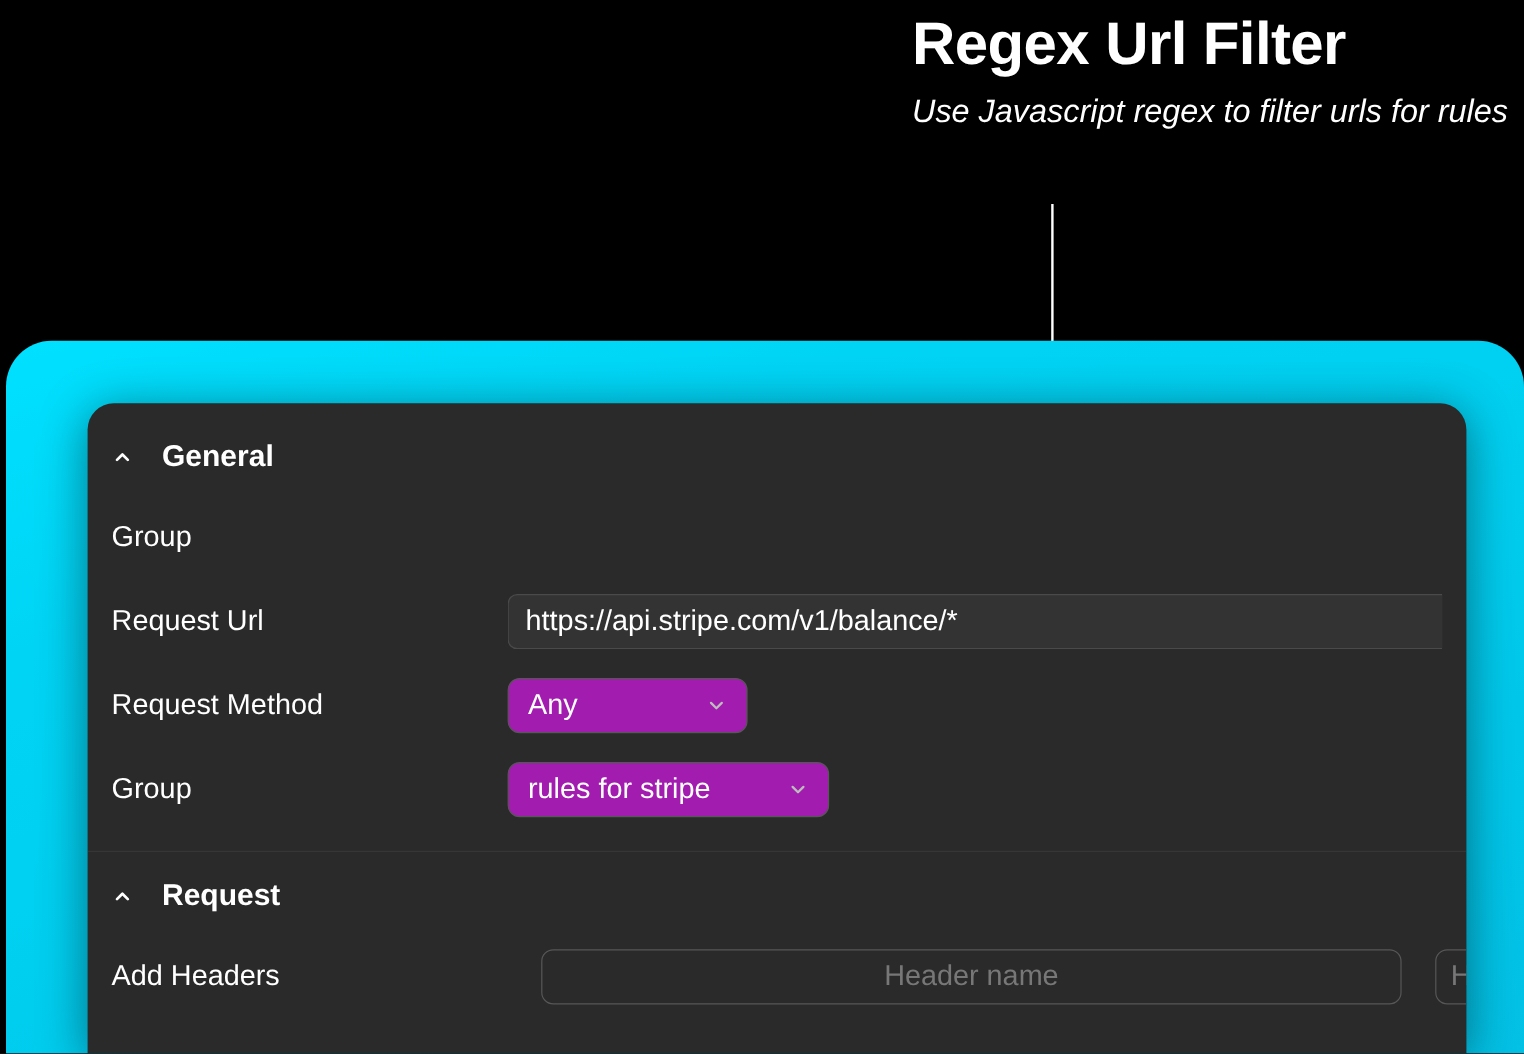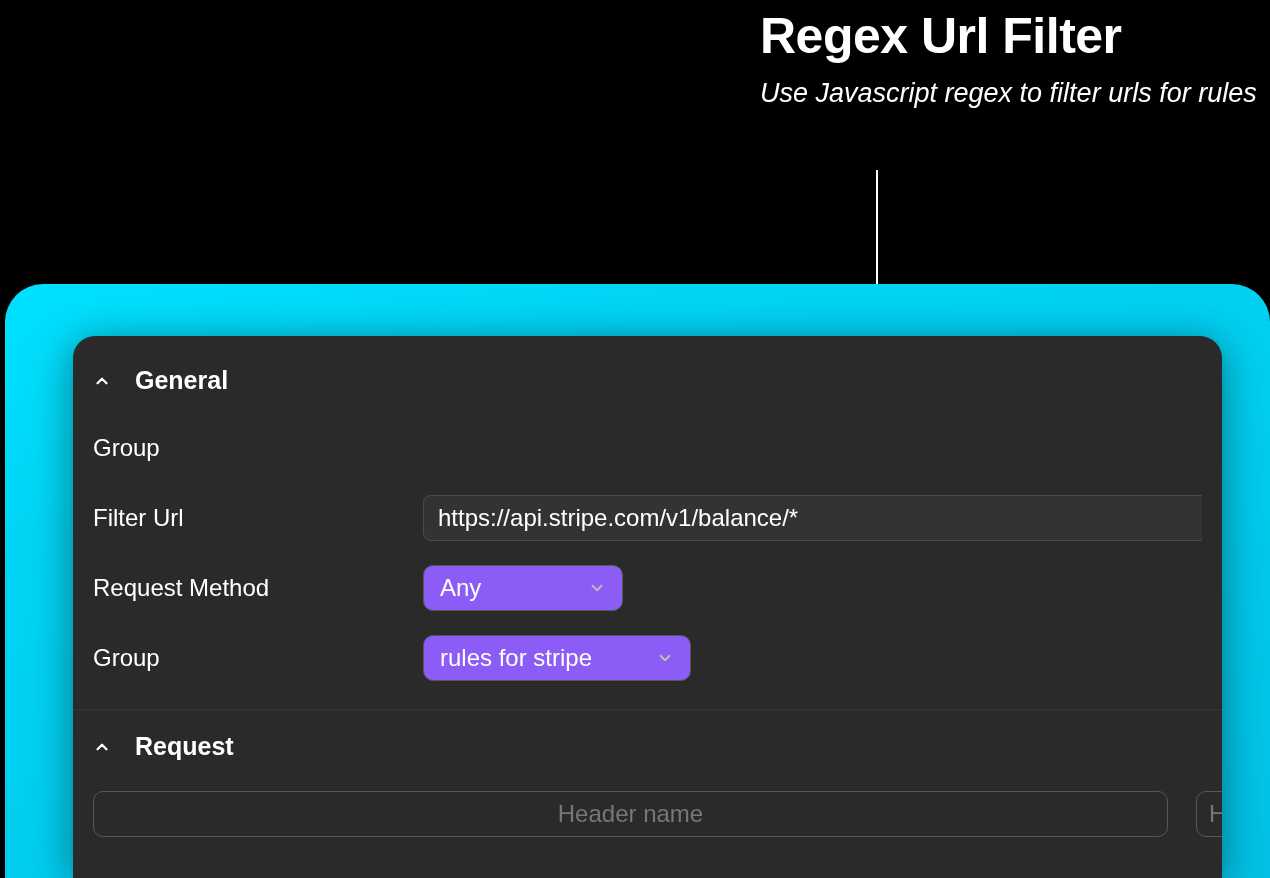--- a/index.html
+++ b/index.html
@@ -111,21 +111,21 @@
     }
     .input-text.wide-open {
       border-radius: 8px 0 0 8px;
       border-right: none;
     }
     .input-text::placeholder { color: #8a8a8a; }
     .select-box {
       display: inline-flex;
       align-items: center;
       gap: 16px;
-      background: #8b5cf6;
+      background: #a21caf;
       border: 1px solid #575757;
       border-radius: 10px;
       color: #fff;
       font-size: 24px;
       padding: 6px 16px 6px 16px;
       height: 46px;
       cursor: pointer;
       user-select: none;
     }
     .select-box.small { min-width: 200px; justify-content: space-between; }
@@ -190,21 +190,21 @@
           </svg>
       </span>
       <span class="section-title">General</span>
     </div>
 
     <div class="form-row">
       <div class="form-label">Group</div>
     </div>
 
     <div class="form-row">
-      <div class="form-label">Filter Url</div>
+      <div class="form-label">Request Url</div>
       <input class="input-text wide-open" type="text" value="https://api.stripe.com/v1/balance/*" style="">
     </div>
 
     <div class="form-row">
       <div class="form-label">Request Method</div>
       <div class="select-box small">
         <span>Any</span>
         <span class="chev-down">
           <svg width="18" height="18" viewBox="0 0 24 24" fill="none" stroke="#bdbdbd" stroke-width="2.5" stroke-linecap="round" stroke-linejoin="round">
               <polyline points="6 9 12 15 18 9"></polyline>
@@ -228,18 +228,19 @@
     <div class="section-header second">
       <span class="chevron-up">
         <svg width="18" height="18" viewBox="0 0 24 24" fill="none" stroke="#ffffff" stroke-width="3" stroke-linecap="round" stroke-linejoin="round">
             <polyline points="18 15 12 9 6 15"></polyline>
           </svg>
       </span>
       <span class="section-title">Request</span>
     </div>
 
     <div class="add-headers-row">
+      <div class="form-label">Add Headers</div>
       <input class="header-name-input" type="text" placeholder="Header name" style="">
       <div class="header-trail">He</div>
     </div>
 
   </div>
 </div>
 
 </body></html>

